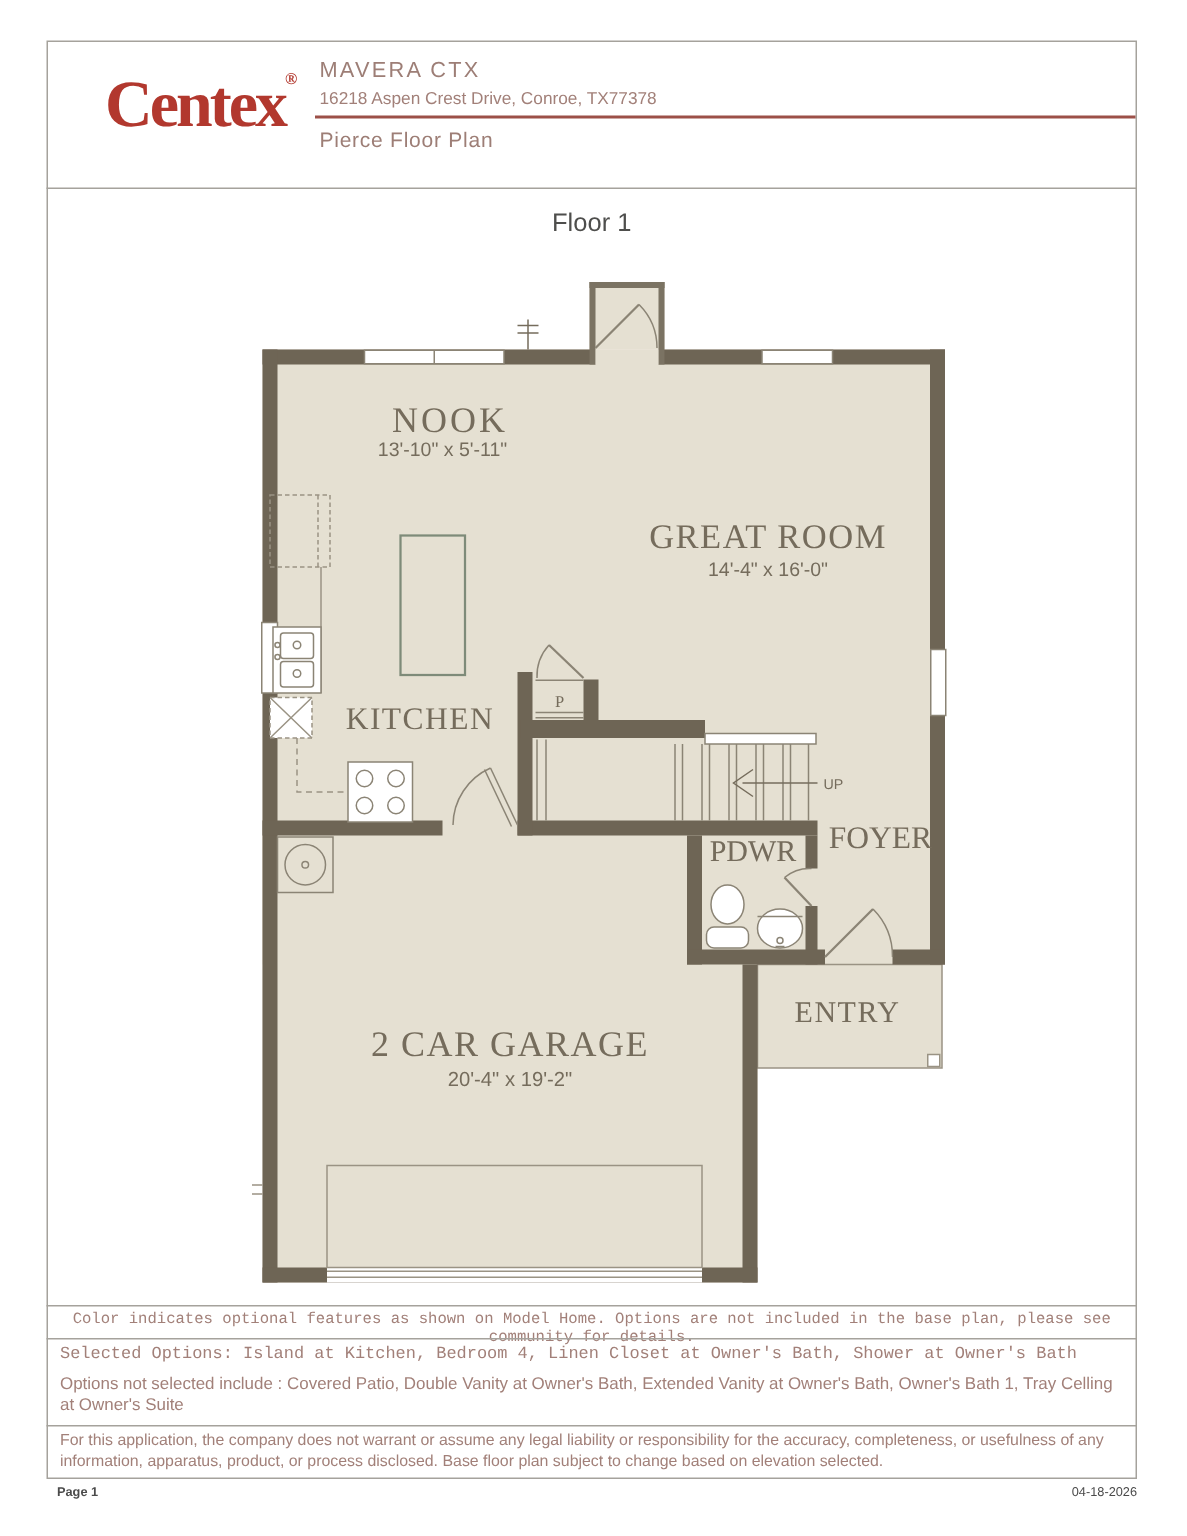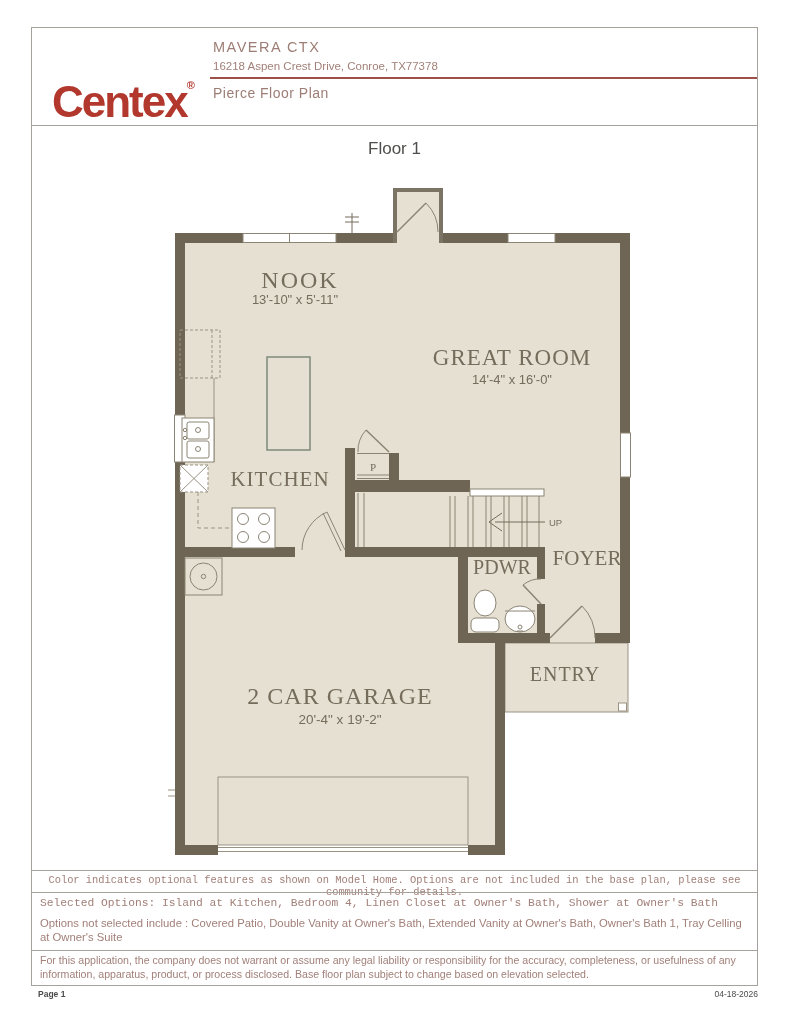--- a/index.html
+++ b/index.html
@@ -2,22 +2,22 @@
 <html><head>
 <meta charset="utf-8">
 <style>
   * { margin:0; padding:0; box-sizing:border-box; }
   body { background:#ffffff; font-family:"Liberation Sans", sans-serif; }
   .page { position:relative; width:791px; height:1024px; background:#fff; overflow:hidden; }
   .frame { position:absolute; left:31px; top:27px; width:727px; height:959px; border:1px solid #a5a29c; }
   .hline { position:absolute; background:#a5a29c; height:1px; }
   .maroon-line { position:absolute; background:#9c5048; height:1.5px; }
 
-  .logo { position:absolute; left:52px; top:44px; color:#b2382e; font-weight:bold;
-          font-size:44px; letter-spacing:-2px; font-family:Liberation Sans, sans-serif;margin-top:33px; }
+  .logo { position:absolute; left:70px; top:44px; color:#b2382e; font-weight:bold;
+          font-size:44px; letter-spacing:-2px; font-family:Liberation Serif, serif; }
   .logo sup { font-size:11px; letter-spacing:0; vertical-align:28px; }
   .community { position:absolute; left:213px; top:39px; font-size:14.5px; letter-spacing:1.5px; color:#9d7e76; }
   .address { position:absolute; left:213px; top:60px; font-size:11.5px; color:#a28079; }
   .plan-title { position:absolute; left:213px; top:85px; font-size:14px; letter-spacing:0.5px; color:#9d7e76; }
   .details { position:absolute; left:213px; top:104px; font-size:11.5px; color:#a28079; }
   .details .diamond { color:#ae4037; font-size:9px; padding:0 4px; vertical-align:1px; }
 
   .floor-title { position:absolute; left:31px; top:139px; width:727px; text-align:center;
                  font-size:17px; color:#4e4e4c; }
 

